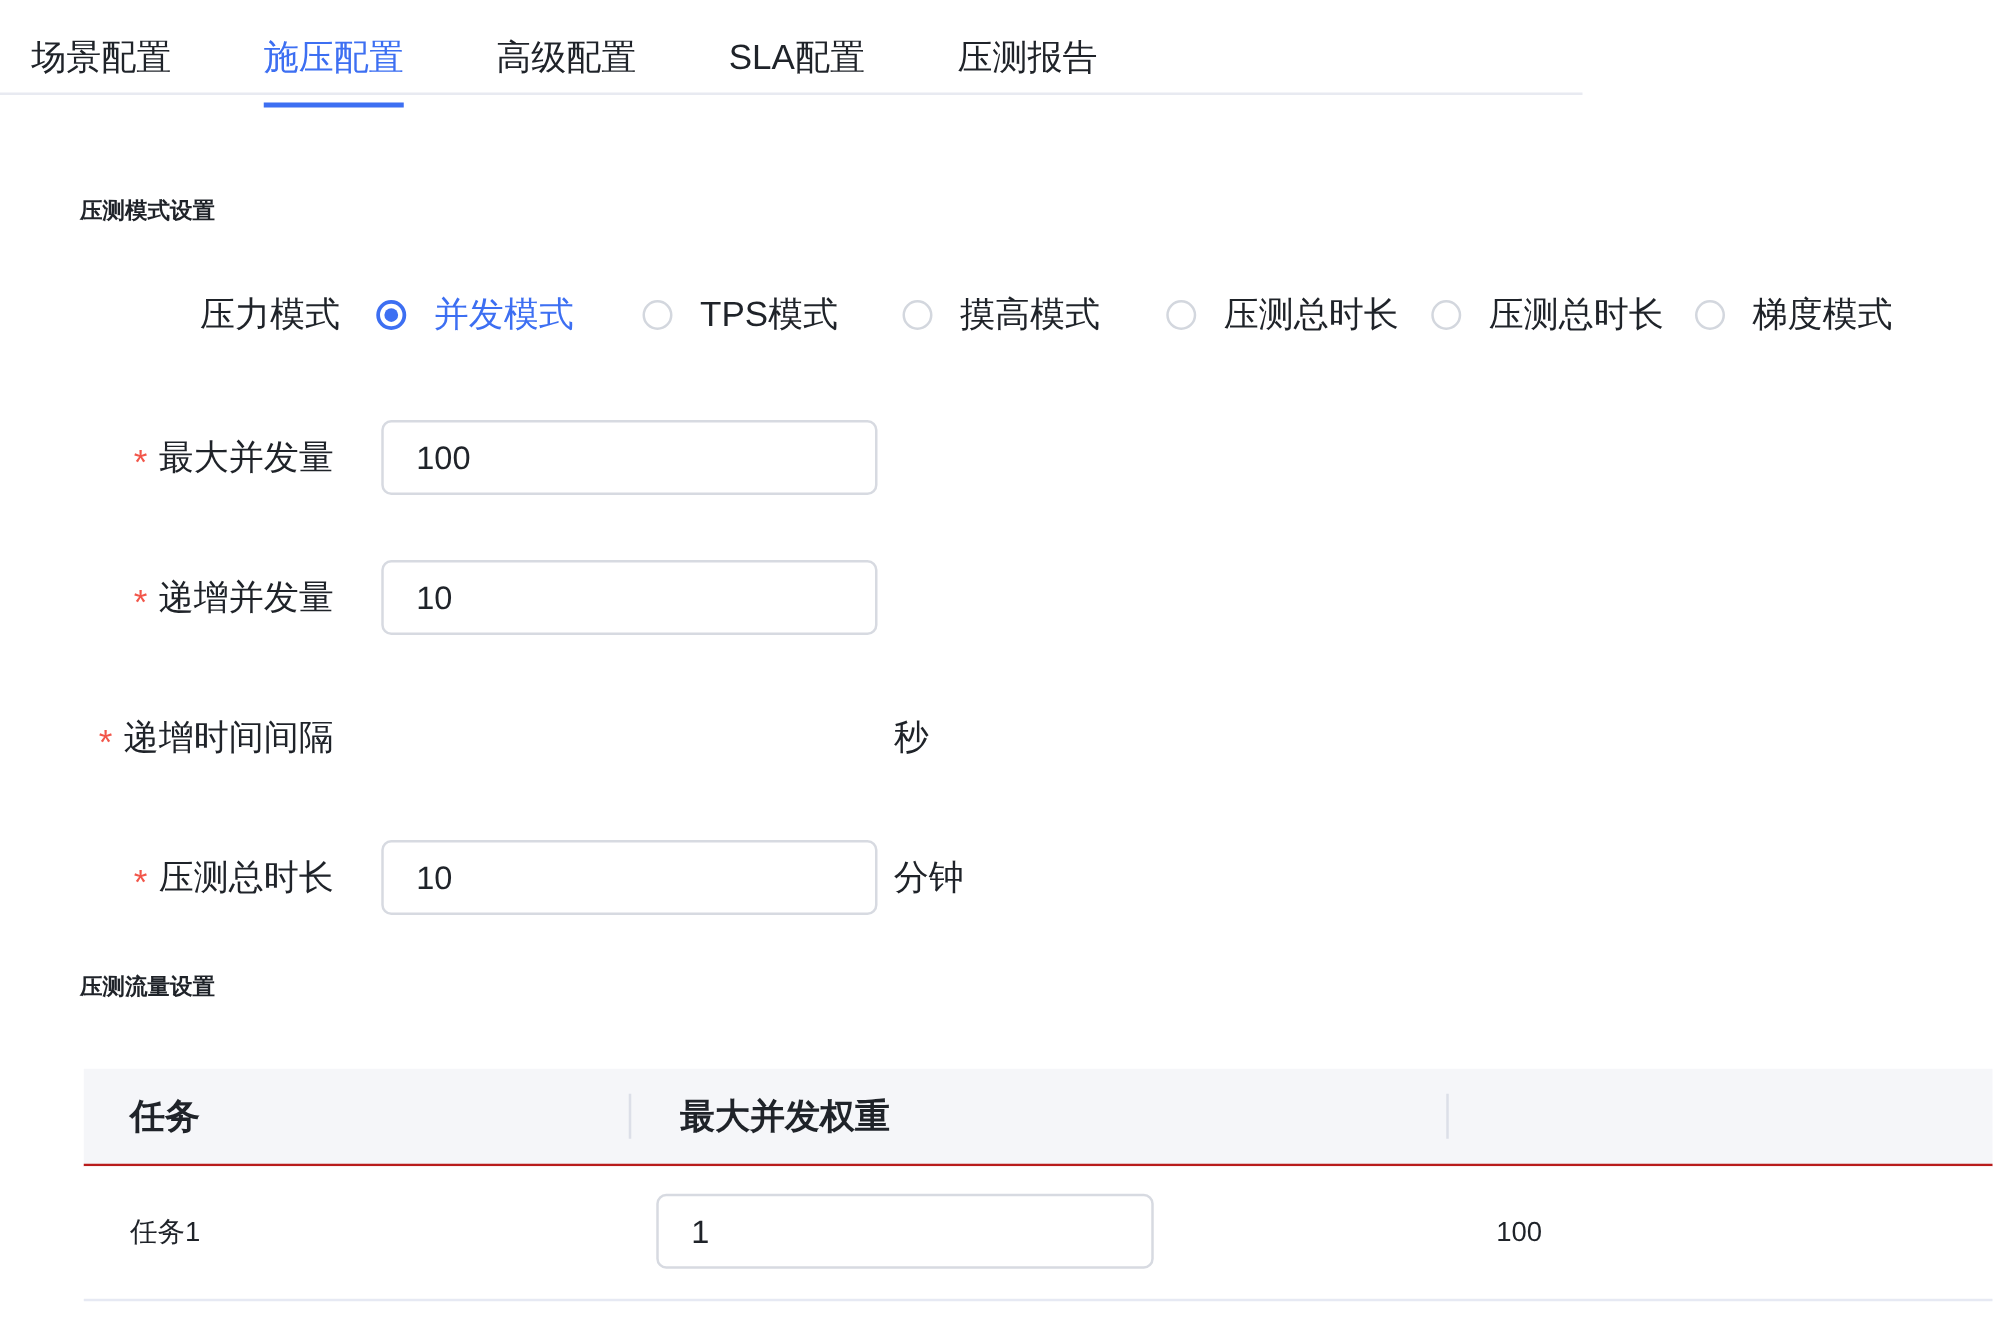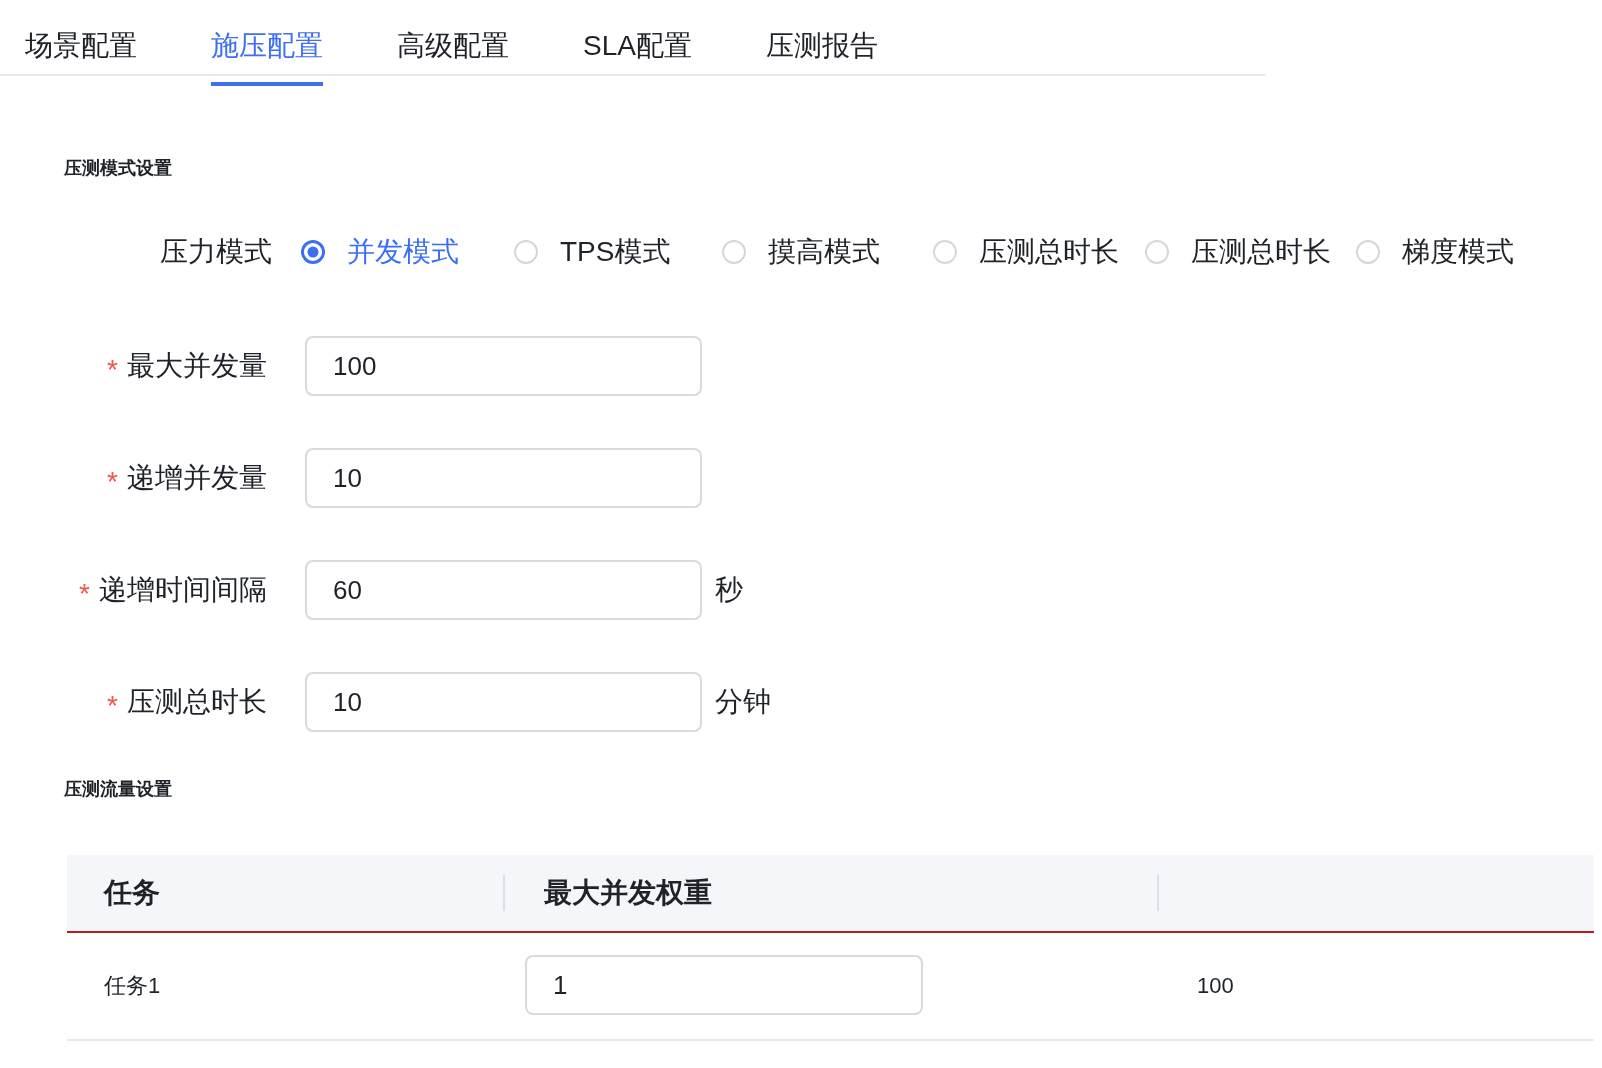--- a/index.html
+++ b/index.html
@@ -103,21 +103,20 @@
   <div class="form-label" style="top:448px;">
     <span class="req">*</span>
     <span>递增并发量</span>
   </div>
   <input class="text-input" style="left: 305px; top: 448px;" type="text" value="10">
 
   <div class="form-label" style="top:560px;">
     <span class="req">*</span>
     <span>递增时间间隔</span>
   </div>
-  <input class="text-input" style="left: 305px; top: 560px;" type="text" value="60">
   <span class="unit" style="top:560px;">秒</span>
 
   <div class="form-label" style="top:672px;">
     <span class="req">*</span>
     <span>压测总时长</span>
   </div>
   <input class="text-input" style="left: 305px; top: 672px;" type="text" value="10">
   <span class="unit" style="top:672px;">分钟</span>
 
   <h2 class="section-title" style="top:773px;">压测流量设置</h2>

